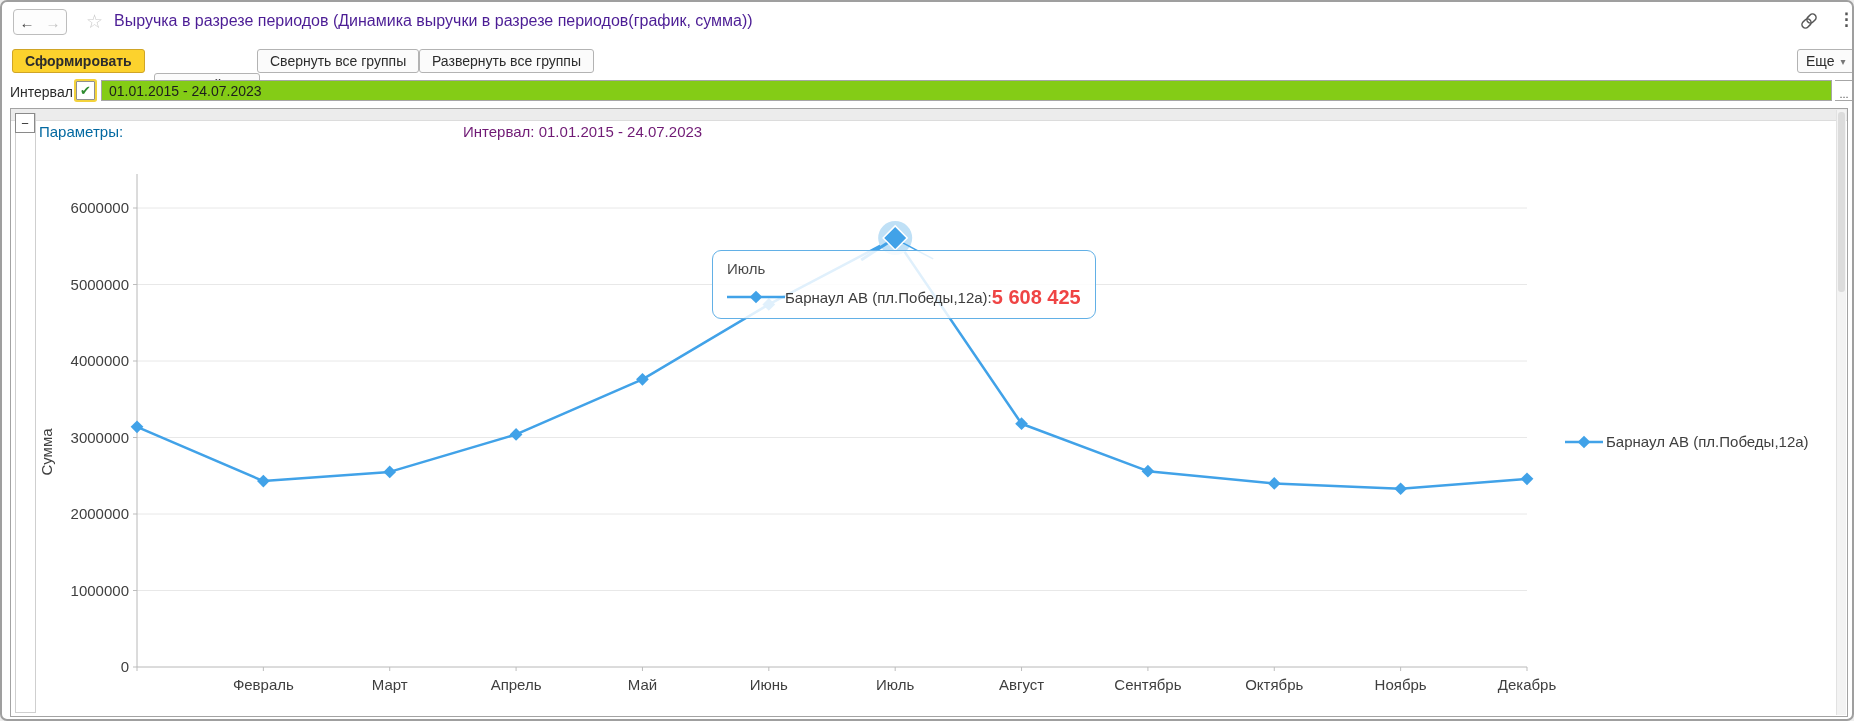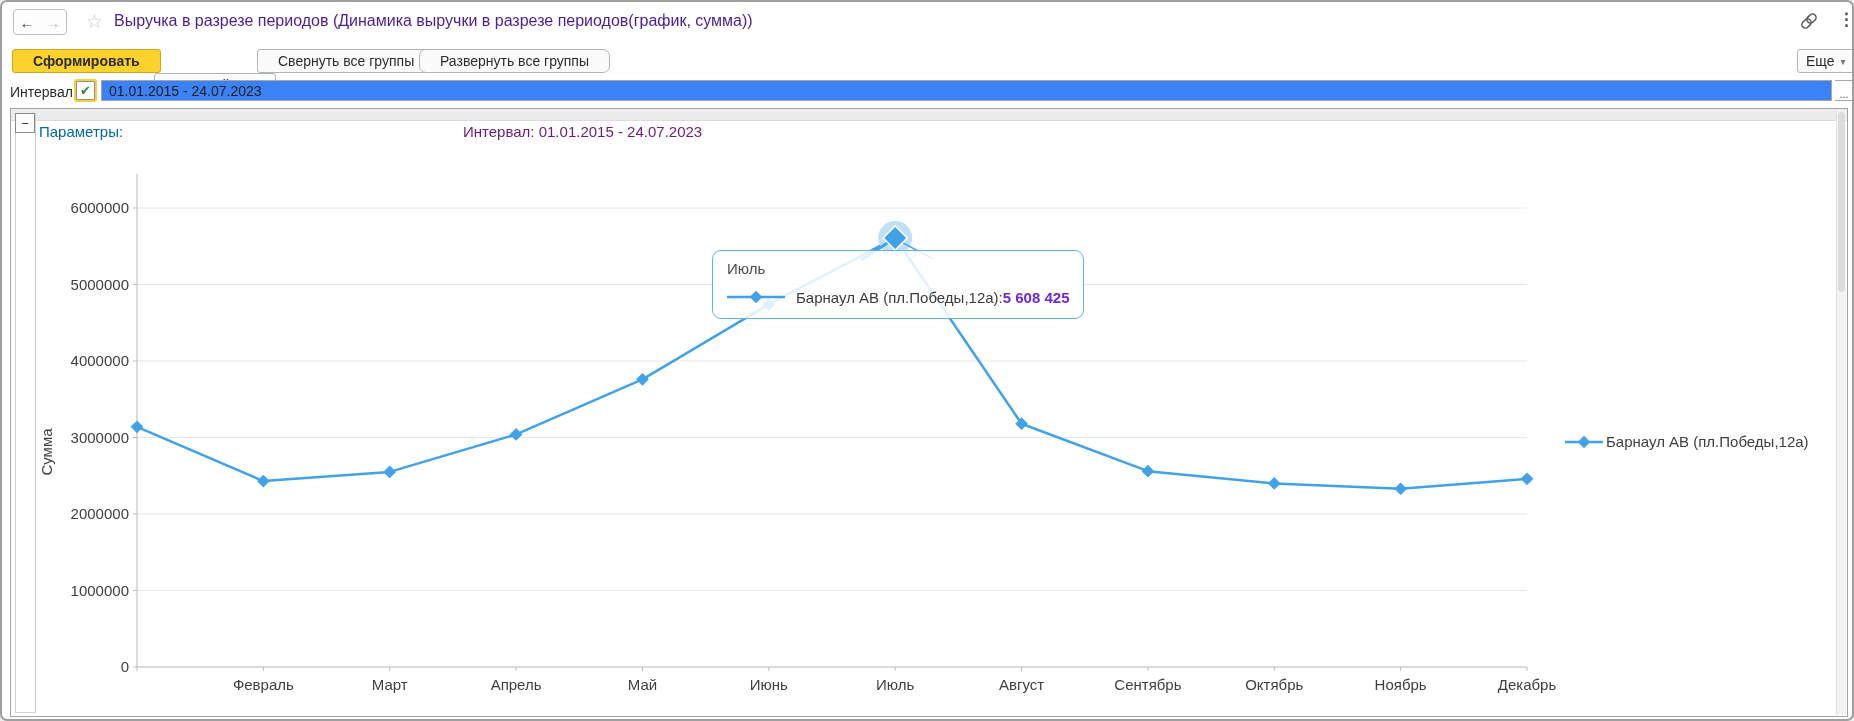--- a/index.html
+++ b/index.html
@@ -8,45 +8,45 @@
   .navbtns{position:absolute;left:11px;top:7px;width:52px;height:24px;border:1px solid #bdbdbd;border-radius:4px;background:#fdfdfd;display:flex;}
   .navbtns .nb{width:26px;height:24px;display:flex;align-items:center;justify-content:center;font-size:15px;cursor:pointer;}
   .nb.back{color:#444;}
   .nb.fwd{color:#c3c3c3;}
   .star{position:absolute;left:84px;top:8px;font-size:19px;color:#c9c9c9;}
   .title{position:absolute;left:112px;top:10px;font-size:16px;color:#4c1d95;white-space:nowrap;}
   .linkicon{position:absolute;left:1797px;top:9px;width:20px;height:20px;}
   .dots{position:absolute;left:1836px;top:7px;font-size:17px;color:#555;font-weight:bold;letter-spacing:0;}
   
   .toolbar{position:absolute;left:0;top:44px;width:1850px;height:30px;}
-  .btn{position:absolute;top:3px;height:24px;border:1px solid #b3b3b3;border-radius:3px;background:#fbfbfb;font-size:14px;color:#2c2c2c;display:flex;align-items:center;padding:0 20px;box-sizing:border-box;white-space:nowrap;cursor:pointer;}
+  .btn{position:absolute;top:3px;height:24px;border:1px solid #b3b3b3;border-radius:3px;background:#fbfbfb;font-size:14px;color:#2c2c2c;display:flex;align-items:center;padding:0 12px;box-sizing:border-box;white-space:nowrap;cursor:pointer;}
   .btn.primary{background:#fcd22d;border-color:#d0a526;font-weight:bold;}
   .btn .arrowdn{font-size:10px;color:#777;margin-left:6px;}
   
   .intlabel{position:absolute;left:8px;top:82px;font-size:14px;color:#2c2c2c;}
   .checkbox{position:absolute;left:74px;top:79px;width:17px;height:17px;border:1px solid #8f8f8f;background:#fff;box-shadow:0 0 0 2px #f3d23c;border-radius:1px;display:flex;align-items:center;justify-content:center;font-size:13px;color:#2e8b2e;cursor:pointer;}
-  .input{position:absolute;left:99px;top:78px;width:1731px;height:21px;border:1px solid #a6a6a6;background:#3b82f6;font-size:14px;color:#1d1d1d;display:flex;align-items:center;padding-left:7px;box-sizing:border-box;}
+  .input{position:absolute;left:99px;top:78px;width:1731px;height:21px;border:1px solid #a6a6a6;background:#84cc16;font-size:14px;color:#1d1d1d;display:flex;align-items:center;padding-left:7px;box-sizing:border-box;}
   .choosebtn{position:absolute;left:1833px;top:78px;width:19px;height:21px;border:1px solid #a6a6a6;border-left:none;background:#fff;box-sizing:border-box;display:flex;align-items:flex-end;justify-content:center;font-size:11px;color:#555;cursor:pointer;}
   
   .frame{position:absolute;left:8px;top:106px;width:1838px;height:609px;border:1px solid #a3a3a3;background:#fff;box-sizing:border-box;}
   .frame .topband{position:absolute;left:0;top:0;width:100%;height:11px;background:#ececec;border-bottom:1px solid #dcdcdc;}
   .gutter{position:absolute;left:4px;top:4px;width:19px;height:598px;border:1px solid #cfcfcf;background:#fff;}
   .minusbox{position:absolute;left:4px;top:4px;width:18px;height:18px;border:1px solid #8a8a8a;background:#fff;display:flex;align-items:center;justify-content:center;font-size:13px;color:#333;cursor:pointer;z-index:2;}
   .paramslabel{position:absolute;left:28px;top:14px;font-size:15px;color:#0369a1;}
   .intervalheader{position:absolute;left:452px;top:14px;font-size:15px;color:#701a75;}
   .vscroll{position:absolute;right:1px;top:1px;width:9px;height:605px;background:#f3f3f3;border-left:1px solid #e2e2e2;}
   .vscroll .thumb{position:absolute;left:1px;top:2px;width:7px;height:180px;background:#dcdcdc;border-radius:3px;}
   
   #chart-svg{position:absolute;left:0;top:0;width:1854px;height:721px;pointer-events:none;z-index:5;}
   
   .tooltip{position:absolute;left:710px;top:248px;min-width:352px;border:1.5px solid #62b0e6;border-radius:9px;background:rgba(255,255,255,0.84);z-index:6;padding:7px 14px 10px 14px;box-sizing:border-box;white-space:nowrap;}
   .tooltip .tt-title{font-size:15px;color:#4a4a4a;line-height:22px;}
   .tooltip .tt-row{display:flex;align-items:center;margin-top:6px;height:22px;}
-  .tooltip .tt-text{font-size:15px;color:#3c3c3c;margin-left:11px;}
-  .tooltip .tt-val{font-size:15px;color:#6d28d9;font-weight:bold;}
+  .tooltip .tt-text{font-size:15px;color:#3c3c3c;}
+  .tooltip .tt-val{font-size:20px;color:#ef4444;font-weight:bold;}
 </style>
 </head>
 <body>
 
 <div class="window">
 
   <div class="navbtns">
     <div class="nb back">
         <span>←</span>
       </div>
@@ -63,21 +63,21 @@
           <rect x="8.5" y="6.5" width="10" height="7" rx="3.5"></rect>
         </g>
       </svg>
   </div>
   <div class="dots">⋮</div>
 
   <div class="toolbar">
     <div class="btn primary" style="left:10px;">Сформировать</div>
     <div class="btn" style="left:152px;margin-top:24px;">Настройки...</div>
     <div class="btn" style="left:248px;margin-left:7px;">Свернуть все группы</div>
-    <div class="btn" style="left:417px;border-radius:7px;">Развернуть все группы</div>
+    <div class="btn" style="left:417px;">Развернуть все группы</div>
     <div class="btn" style="left:1795px;width:80px;padding:0 8px;">
       <span>Еще</span>
       <span class="arrowdn">▾</span>
     </div>
   </div>
 
   <div class="intlabel">Интервал:</div>
   <div class="checkbox">
       <span>✔</span>
     </div>

